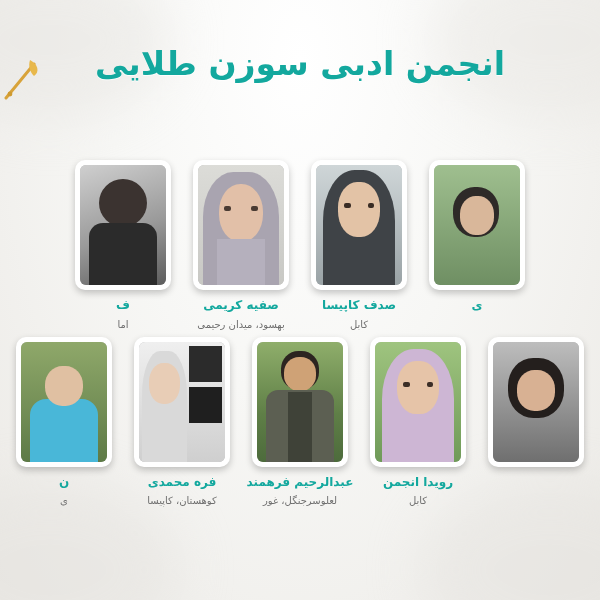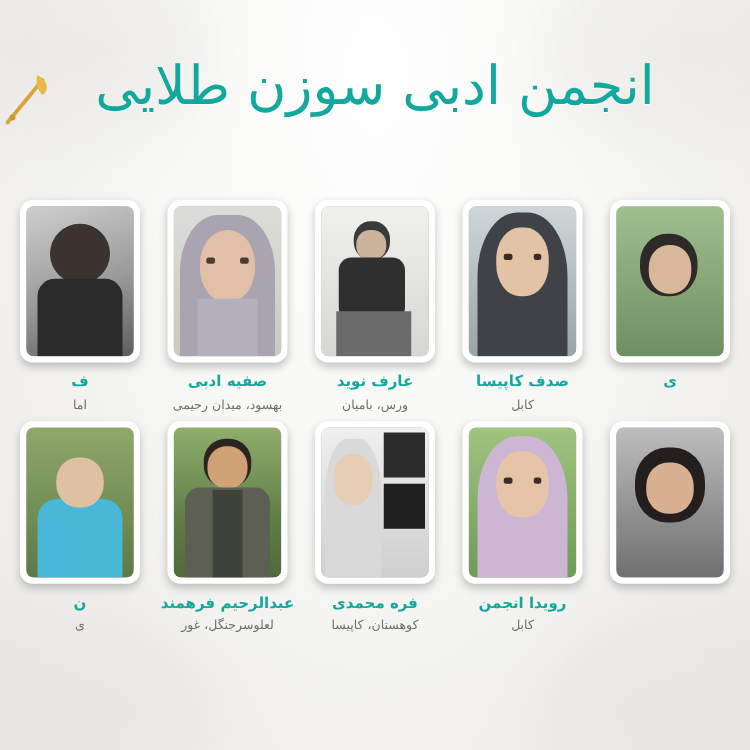--- a/index.html
+++ b/index.html
@@ -38,22 +38,22 @@
     position: absolute;
     top: 44px;
     left: 0;
     right: 0;
     height: 70px;
     text-align: center;
   }
   .title {
     display: inline-block;
     font-family: "DejaVu Sans", sans-serif;
-    font-size: 43px;
-    font-weight: normal;
+    font-size: 33px;
+    font-weight: bold;
     color: #13a89e;
     letter-spacing: 0px;
     line-height: 1.2;
     direction: rtl;
     text-shadow: 0 1px 0 rgba(255,255,255,0.8);
   }
   
   .needle {
     position: absolute;
     left: 4px;
@@ -167,37 +167,24 @@
         <div class="photo-frame">
           <div class="photo">
             <div class="inner" style="background:linear-gradient(180deg,#dcdcd8 0%,#c8c8c4 100%);"></div>
             <div style="position:absolute;left:6%;top:6%;width:88%;height:94%;border-radius:40% 40% 0 0;background:#a9a4b0;"></div>
             <div style="position:absolute;left:24%;top:16%;width:52%;height:48%;border-radius:48%;background:#e2c0a8;"></div>
             <div style="position:absolute;left:30%;top:34%;width:8%;height:4%;border-radius:2px;background:#4a3b33;"></div>
             <div style="position:absolute;left:62%;top:34%;width:8%;height:4%;border-radius:2px;background:#4a3b33;"></div>
             <div style="position:absolute;left:22%;top:62%;width:56%;height:38%;background:#b5b0bd;"></div>
           </div>
         </div>
-        <div class="name">صفیه ادبی</div>
+        <div class="name">صفیه کریمی</div>
         <div class="place">بهسود، میدان رحیمی</div>
       </div>
 
-      <div class="card">
-        <div class="photo-frame">
-          <div class="photo">
-            <div class="inner" style="background:linear-gradient(180deg,#f0f0ee 0%,#d6d6d4 100%);"></div>
-            <div style="position:absolute;left:30%;top:10%;width:34%;height:26%;border-radius:46%;background:#3a3a3a;"></div>
-            <div style="position:absolute;left:33%;top:16%;width:28%;height:20%;border-radius:46%;background:#cbb39c;"></div>
-            <div style="position:absolute;left:16%;top:34%;width:62%;height:42%;border-radius:10px;background:#2f2f2f;"></div>
-            <div style="position:absolute;left:14%;top:70%;width:70%;height:30%;background:#6b6b6b;"></div>
-          </div>
-        </div>
-        <div class="name">عارف نوید</div>
-        <div class="place">ورس، بامیان</div>
-      </div>
 
       <div class="card">
         <div class="photo-frame">
           <div class="photo">
             <div class="inner" style="background:linear-gradient(180deg,#cfd6d8 0%,#9aa3a6 100%);"></div>
             <div style="position:absolute;left:8%;top:4%;width:84%;height:96%;border-radius:44% 44% 0 0;background:#3f4347;"></div>
             <div style="position:absolute;left:26%;top:14%;width:48%;height:46%;border-radius:46%;background:#e3c3a6;"></div>
             <div style="position:absolute;left:33%;top:32%;width:8%;height:4%;border-radius:2px;background:#3a2c24;"></div>
             <div style="position:absolute;left:60%;top:32%;width:8%;height:4%;border-radius:2px;background:#3a2c24;"></div>
           </div>
@@ -230,48 +217,48 @@
             <div style="position:absolute;left:28%;top:20%;width:44%;height:34%;border-radius:46%;background:#e0c0a2;"></div>
           </div>
         </div>
         <div class="name">ن</div>
         <div class="place">ی</div>
       </div>
 
       <div class="card">
         <div class="photo-frame">
           <div class="photo">
+            <div class="inner" style="background:linear-gradient(180deg,#efefef 0%,#cfcfcf 100%);"></div>
+            <div style="position:absolute;right:4%;top:4%;width:38%;height:30%;background:#2b2b2b;"></div>
+            <div style="position:absolute;right:4%;top:38%;width:38%;height:30%;background:#1f1f1f;"></div>
+            <div style="position:absolute;left:4%;top:8%;width:52%;height:92%;border-radius:40% 40% 0 0;background:#d9d9d9;"></div>
+            <div style="position:absolute;left:12%;top:18%;width:36%;height:34%;border-radius:46%;background:#e8cdb6;"></div>
+          </div>
+        </div>
+        <div class="name">فره محمدی</div>
+        <div class="place">کوهستان، کاپیسا</div>
+      </div>
+
+      <div class="card">
+        <div class="photo-frame">
+          <div class="photo">
             <div class="inner" style="background:linear-gradient(180deg,#8fae6b 0%,#5f7f47 60%,#4d6b3c 100%);"></div>
             <div style="position:absolute;left:28%;top:8%;width:44%;height:32%;border-radius:46%;background:#2c2420;"></div>
             <div style="position:absolute;left:31%;top:13%;width:38%;height:28%;border-radius:46%;background:#cfa276;"></div>
             <div style="position:absolute;left:10%;top:40%;width:80%;height:60%;border-radius:12px 12px 0 0;background:#5c5f52;"></div>
             <div style="position:absolute;left:36%;top:42%;width:28%;height:58%;background:#3f4238;"></div>
           </div>
         </div>
         <div class="name">عبدالرحیم فرهمند</div>
         <div class="place">لعلوسرجنگل، غور</div>
       </div>
 
       <div class="card">
         <div class="photo-frame">
           <div class="photo">
-            <div class="inner" style="background:linear-gradient(180deg,#efefef 0%,#cfcfcf 100%);"></div>
-            <div style="position:absolute;right:4%;top:4%;width:38%;height:30%;background:#2b2b2b;"></div>
-            <div style="position:absolute;right:4%;top:38%;width:38%;height:30%;background:#1f1f1f;"></div>
-            <div style="position:absolute;left:4%;top:8%;width:52%;height:92%;border-radius:40% 40% 0 0;background:#d9d9d9;"></div>
-            <div style="position:absolute;left:12%;top:18%;width:36%;height:34%;border-radius:46%;background:#e8cdb6;"></div>
-          </div>
-        </div>
-        <div class="name">فره محمدی</div>
-        <div class="place">کوهستان، کاپیسا</div>
-      </div>
-
-      <div class="card">
-        <div class="photo-frame">
-          <div class="photo">
             <div class="inner" style="background:linear-gradient(180deg,#9fc47f 0%,#6f9a58 100%);"></div>
             <div style="position:absolute;left:8%;top:6%;width:84%;height:94%;border-radius:44% 44% 0 0;background:#cdb6d4;"></div>
             <div style="position:absolute;left:26%;top:16%;width:48%;height:44%;border-radius:46%;background:#e6c4a8;"></div>
             <div style="position:absolute;left:33%;top:34%;width:8%;height:4%;border-radius:2px;background:#3c2e26;"></div>
             <div style="position:absolute;left:60%;top:34%;width:8%;height:4%;border-radius:2px;background:#3c2e26;"></div>
           </div>
         </div>
         <div class="name">رویدا انجمن</div>
         <div class="place">کابل</div>
       </div>

